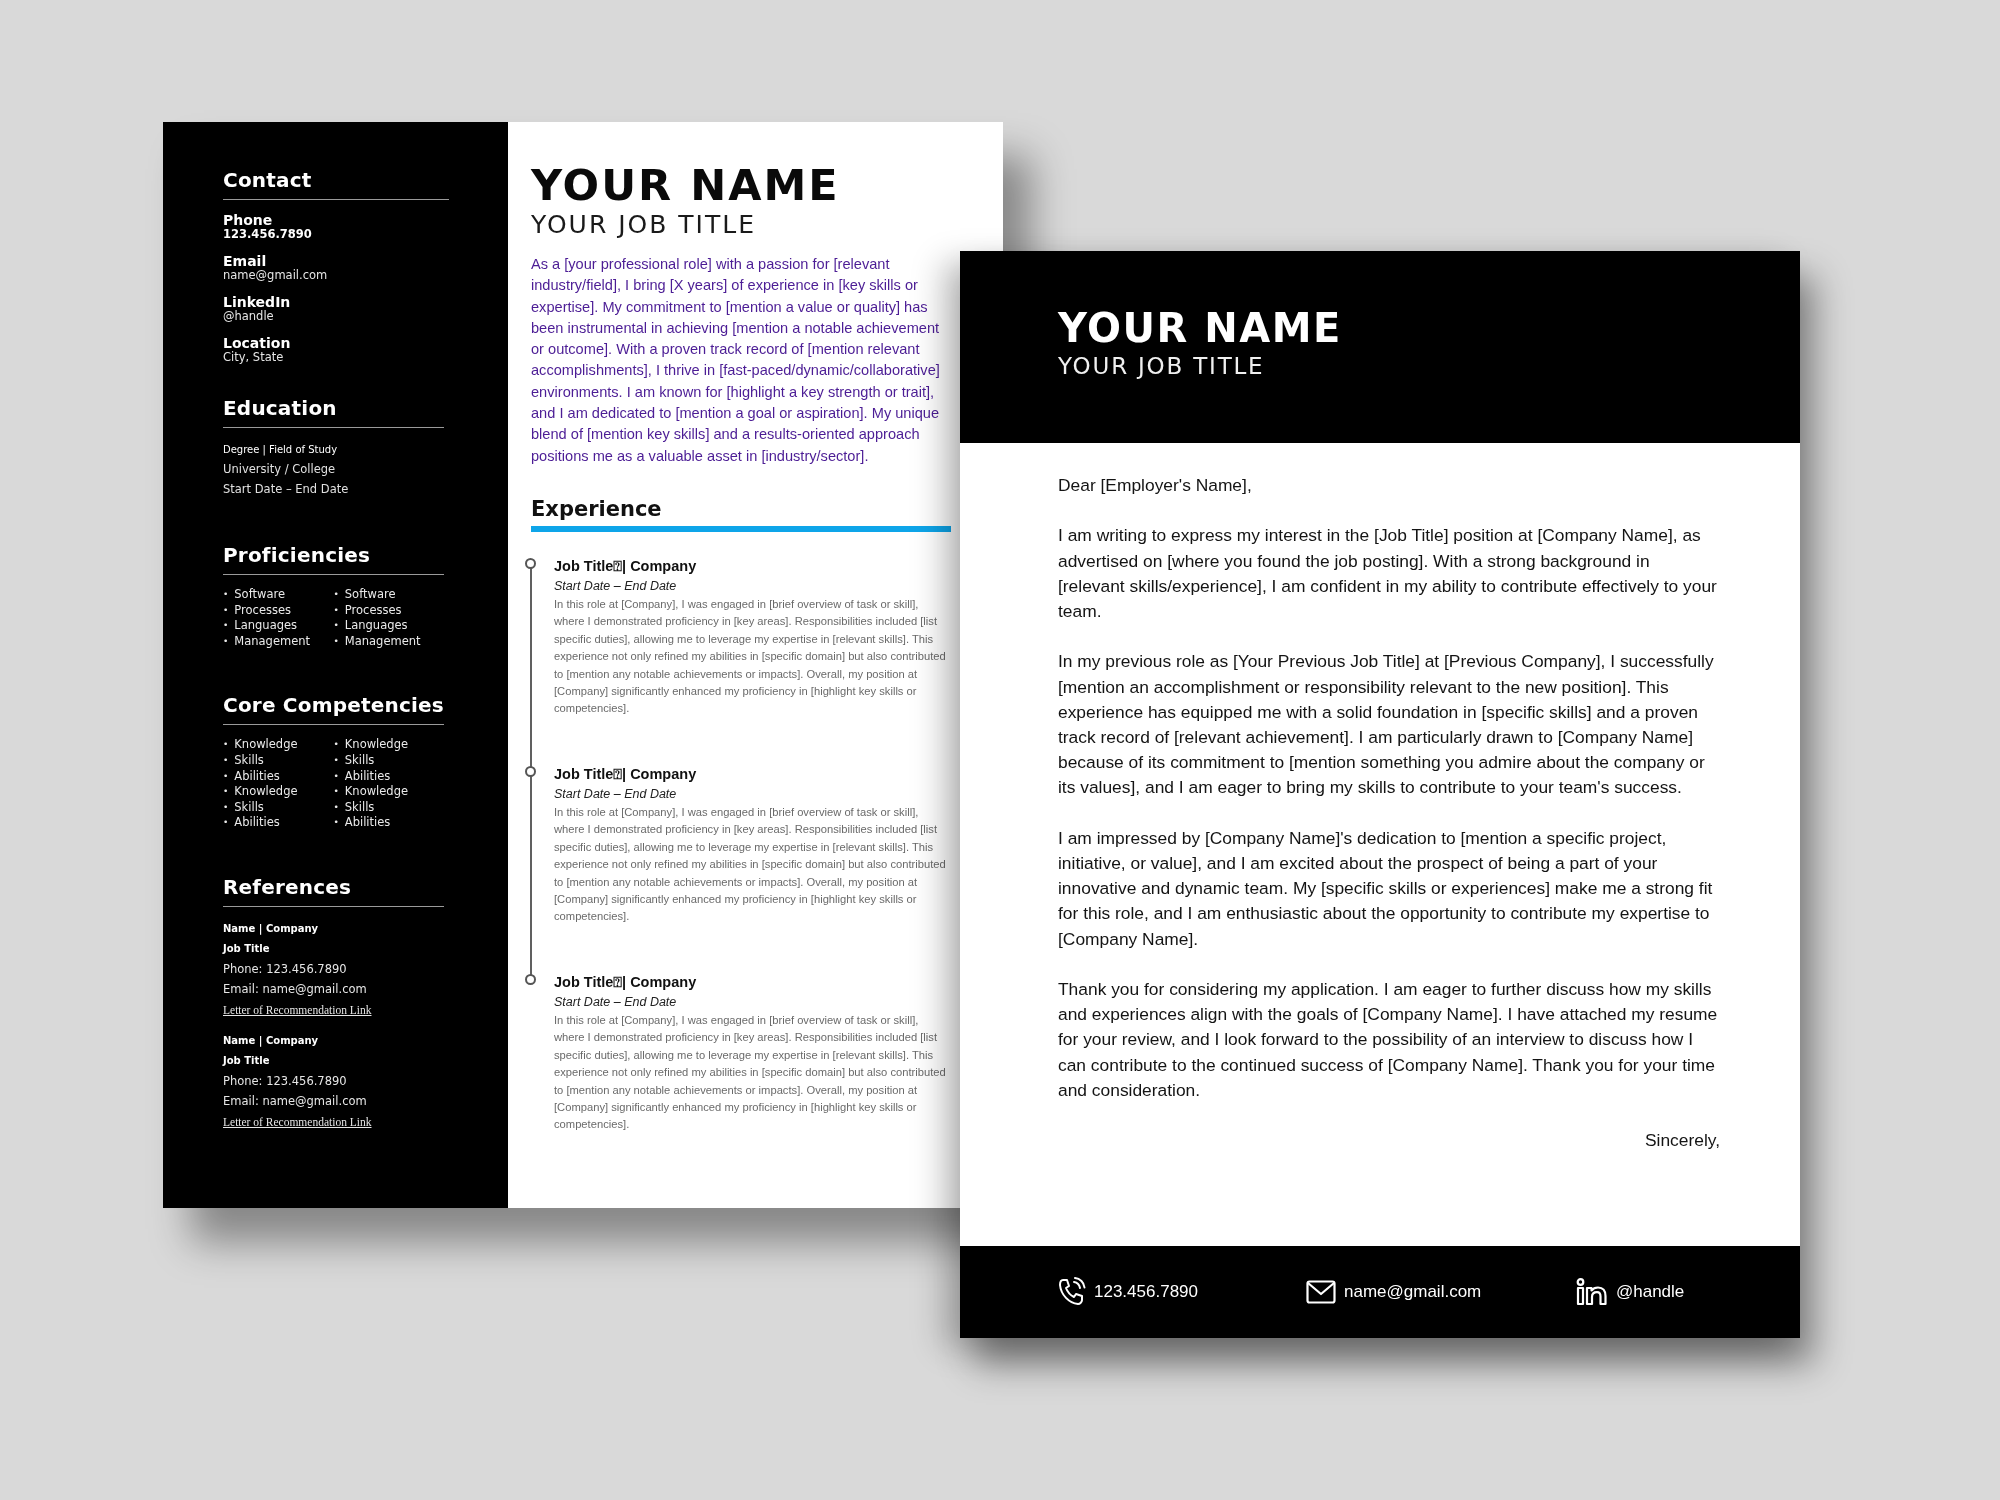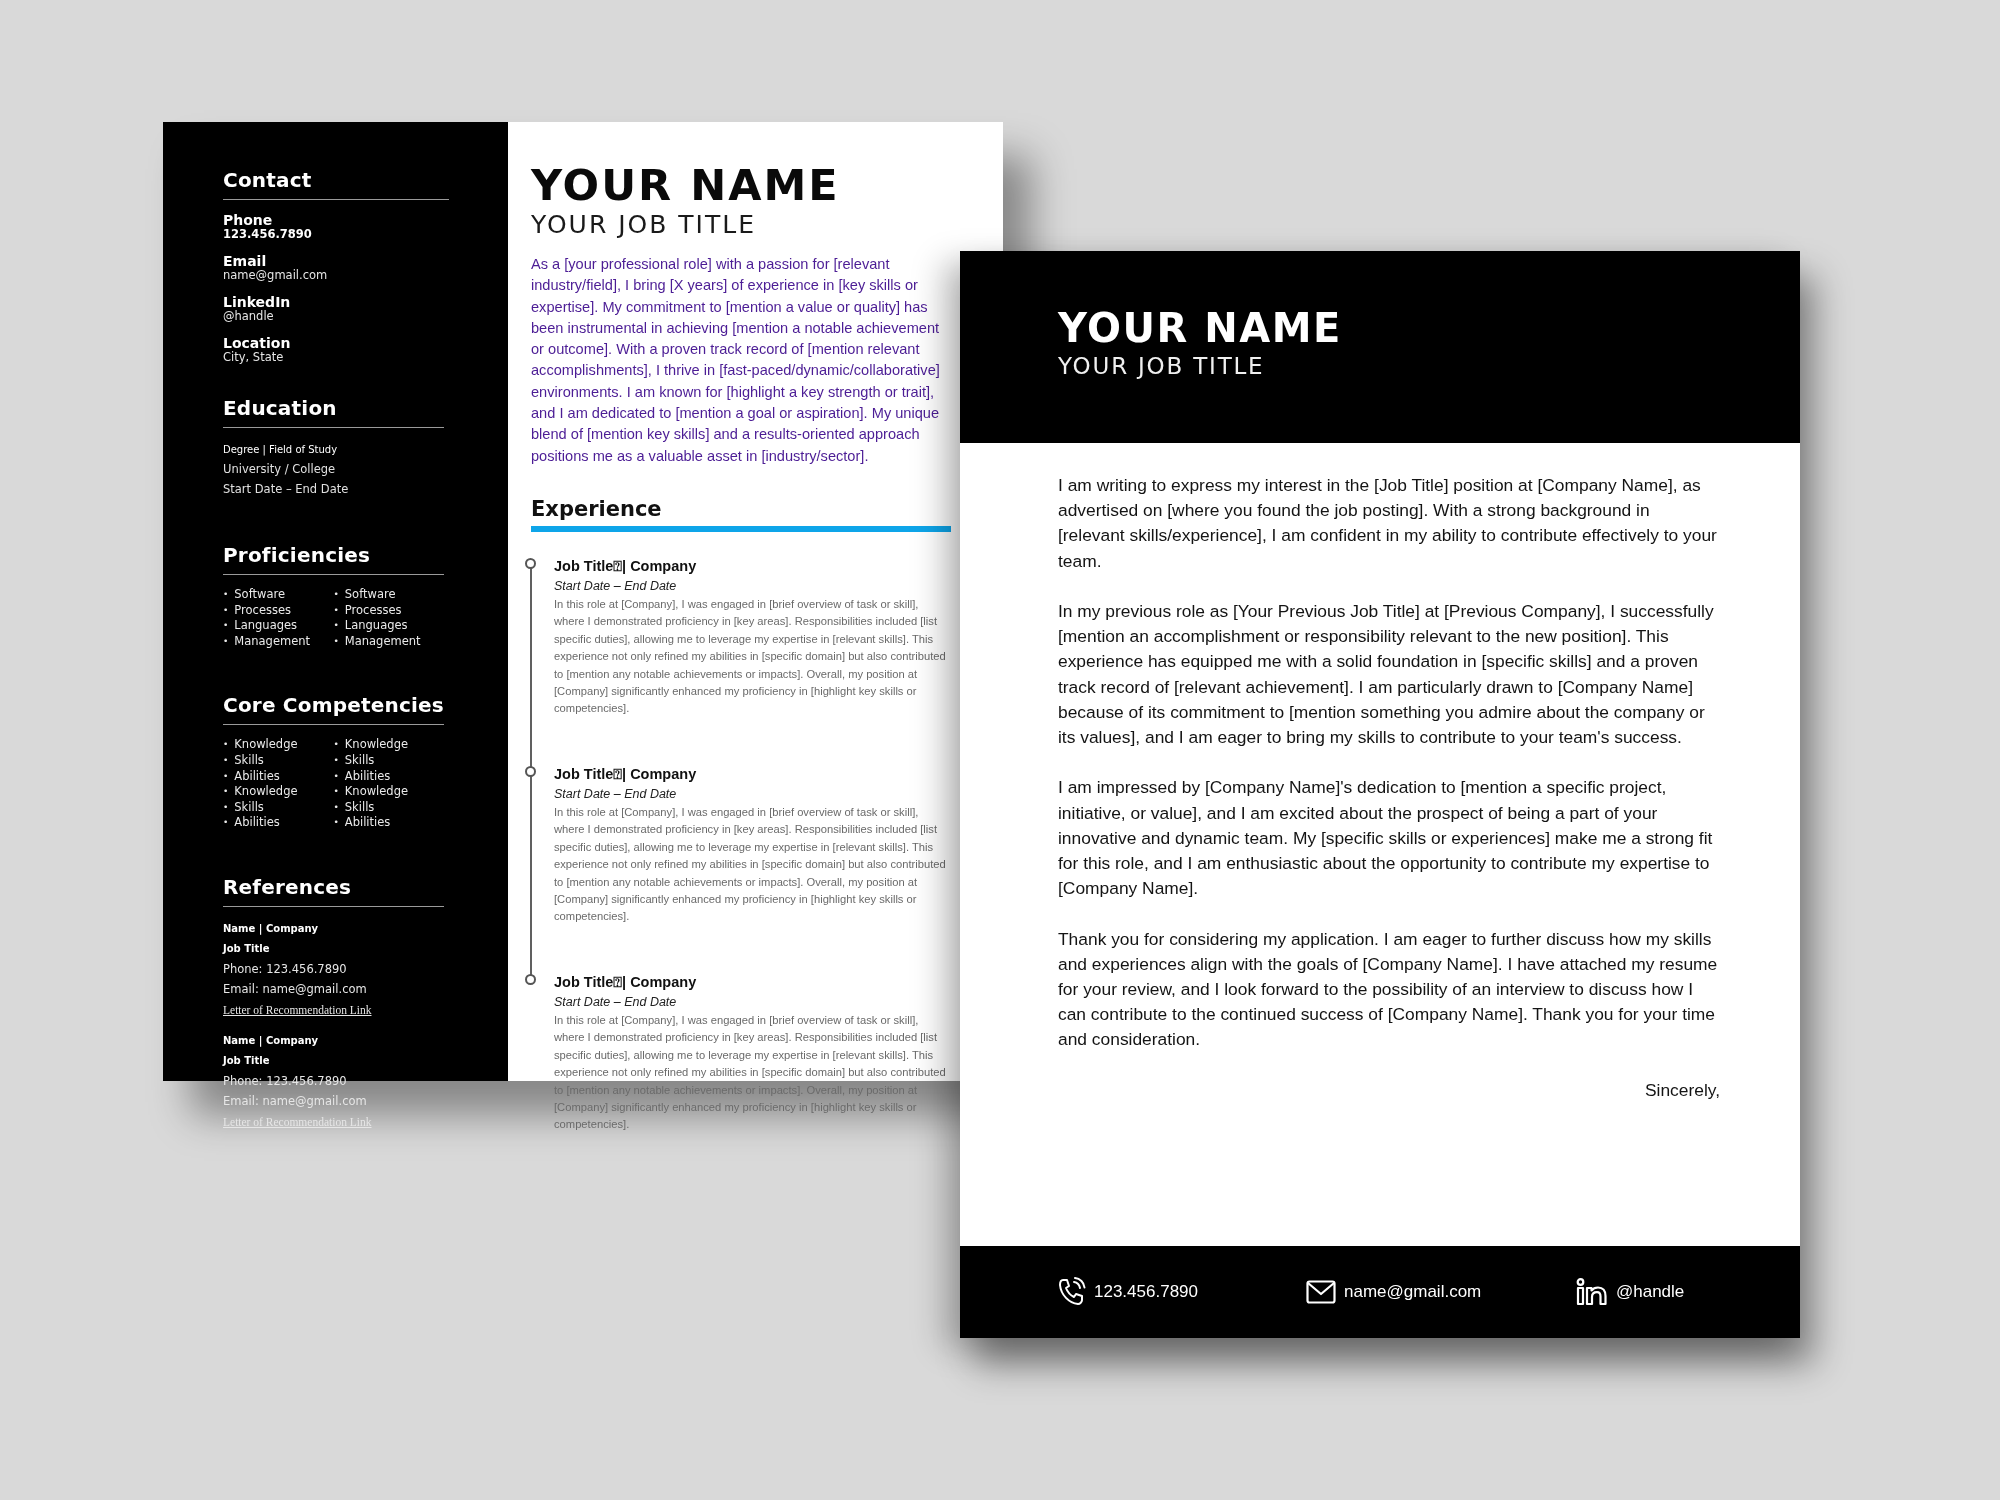--- a/index.html
+++ b/index.html
@@ -7,21 +7,21 @@
   body {
     background: #d9d9d9;
     position: relative;
     font-family: "Liberation Sans", sans-serif;
   }
 
   
   .resume {
     position: absolute;
     left: 163px; top: 122px;
-    width: 840px; height: 959px;
+    width: 840px; height: 1086px;
     background: #ffffff;
     display: flex;
     box-shadow: 28px 34px 38px rgba(0,0,0,0.38);
     z-index: 1;
   }
   .sidebar {
     width: 345px; height: 100%;
     background: #000000;
     color: #ffffff;
     padding: 46px 0 0 60px;
@@ -301,20 +301,21 @@
   </main>
 </div>
 
 <div class="letter">
   <header class="letter-header">
     <h1 class="let-name">YOUR NAME</h1>
     <div class="let-title">YOUR JOB TITLE</div>
   </header>
 
   <div class="letter-body">
+    <p>Dear [Employer's Name],</p>
     <p>I am writing to express my interest in the [Job Title] position at [Company Name], as advertised on [where you found the job posting]. With a strong background in [relevant skills/experience], I am confident in my ability to contribute effectively to your team.</p>
     <p>In my previous role as [Your Previous Job Title] at [Previous Company], I successfully [mention an accomplishment or responsibility relevant to the new position]. This experience has equipped me with a solid foundation in [specific skills] and a proven track record of [relevant achievement]. I am particularly drawn to [Company Name] because of its commitment to [mention something you admire about the company or its values], and I am eager to bring my skills to contribute to your team's success.</p>
     <p>I am impressed by [Company Name]'s dedication to [mention a specific project, initiative, or value], and I am excited about the prospect of being a part of your innovative and dynamic team. My [specific skills or experiences] make me a strong fit for this role, and I am enthusiastic about the opportunity to contribute my expertise to [Company Name].</p>
     <p>Thank you for considering my application. I am eager to further discuss how my skills and experiences align with the goals of [Company Name]. I have attached my resume for your review, and I look forward to the possibility of an interview to discuss how I can contribute to the continued success of [Company Name]. Thank you for your time and consideration.</p>
     <p class="sign">Sincerely,</p>
   </div>
 
   <footer class="letter-footer">
     <div class="footer-item footer-phone">
       <span>

